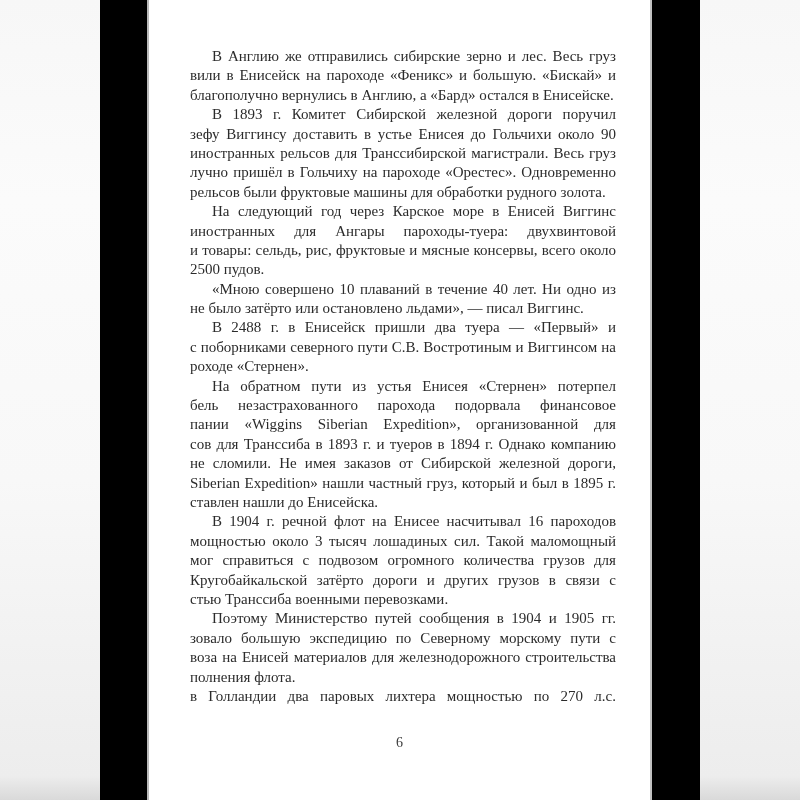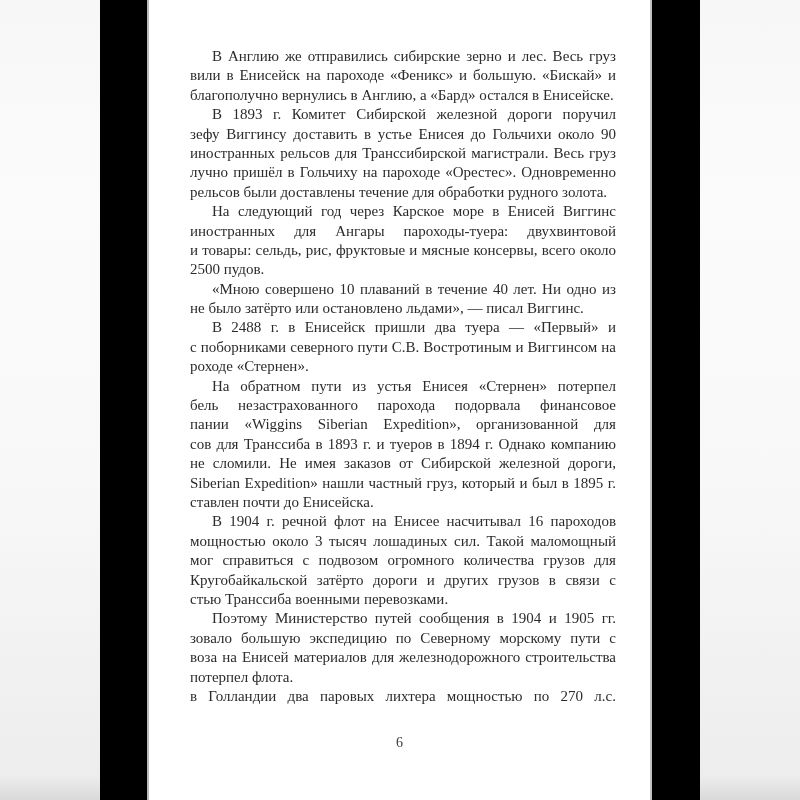--- a/index.html
+++ b/index.html
@@ -59,43 +59,43 @@
   <div class="edge edge-right"></div>
 
   <div class="text-block" id="text-block">
       <div class="text-line indent just">В Англию же отправились сибирские зерно и лес. Весь груз доста-</div>
       <div class="text-line just">вили в Енисейск на пароходе «Феникс» и большую. «Бискай» и «Туле»</div>
       <div class="text-line">благополучно вернулись в Англию, а «Бард» остался в Енисейске.</div>
       <div class="text-line indent just">В 1893 г. Комитет Сибирской железной дороги поручил капитану Джо-</div>
       <div class="text-line just">зефу Виггинсу доставить в устье Енисея до Гольчихи около 90 тысяч пудов</div>
       <div class="text-line just">иностранных рельсов для Транссибирской магистрали. Весь груз благопо-</div>
       <div class="text-line just">лучно пришёл в Гольчиху на пароходе «Орестес». Одновременно с грузом</div>
-      <div class="text-line">рельсов были доставлены течение для обработки рудного золота.</div>
+      <div class="text-line">рельсов были фруктовые машины для обработки рудного золота.</div>
       <div class="text-line indent just">На следующий год через Карское море в Енисей Виггинс провёл</div>
       <div class="text-line just">иностранных для Ангары пароходы-туера: двухвинтовой «Лейтенант</div>
       <div class="text-line just">и товары: сельдь, рис, фруктовые и мясные консервы, всего около</div>
       <div class="text-line">2500 пудов.</div>
       <div class="text-line indent just">«Мною совершено 10 плаваний в течение 40 лет. Ни одно из судов</div>
       <div class="text-line">не было затёрто или остановлено льдами», — писал Виггинс.</div>
       <div class="text-line indent just">В 2488 г. в Енисейск пришли два туера — «Первый» и «Второй»,</div>
       <div class="text-line just">с поборниками северного пути С.В. Востротиным и Виггинсом на па-</div>
       <div class="text-line">роходе «Стернен».</div>
       <div class="text-line indent just">На обратном пути из устья Енисея «Стернен» потерпел крушение. Ги-</div>
       <div class="text-line just">бель незастрахованного парохода подорвала финансовое положение ком-</div>
       <div class="text-line just">пании «Wiggins Siberian Expedition», организованной для доставки рель-</div>
       <div class="text-line just">сов для Транссиба в 1893 г. и туеров в 1894 г. Однако компанию неудачи</div>
       <div class="text-line just">не сломили. Не имея заказов от Сибирской железной дороги, «Wiggins</div>
       <div class="text-line just">Siberian Expedition» нашли частный груз, который и был в 1895 г. до-</div>
-      <div class="text-line">ставлен почти до Енисейска.</div>
+      <div class="text-line">ставлен нашли до Енисейска.</div>
       <div class="text-line indent just">В 1904 г. речной флот на Енисее насчитывал 16 пароходов общей</div>
       <div class="text-line just">мощностью около 3 тысяч лошадиных сил. Такой маломощный флот не</div>
       <div class="text-line just">мог справиться с подвозом огромного количества грузов для постройки</div>
       <div class="text-line just">Кругобайкальской затёрто дороги и других грузов в связи с занято-</div>
       <div class="text-line">стью Транссиба военными перевозками.</div>
       <div class="text-line indent just">Поэтому Министерство путей сообщения в 1904 и 1905 гг. органи-</div>
       <div class="text-line just">зовало большую экспедицию по Северному морскому пути с целью за-</div>
       <div class="text-line just">воза на Енисей материалов для железнодорожного строительства и по-</div>
-      <div class="text-line">потерпел флота.</div>
+      <div class="text-line">полнения флота.</div>
       <div class="text-line just">в Голландии два паровых лихтера мощностью по 270 л.с. грузоподъём-</div>
     </div>
 
   <div class="page-number">6</div>
 </div>
 
 </body></html>

